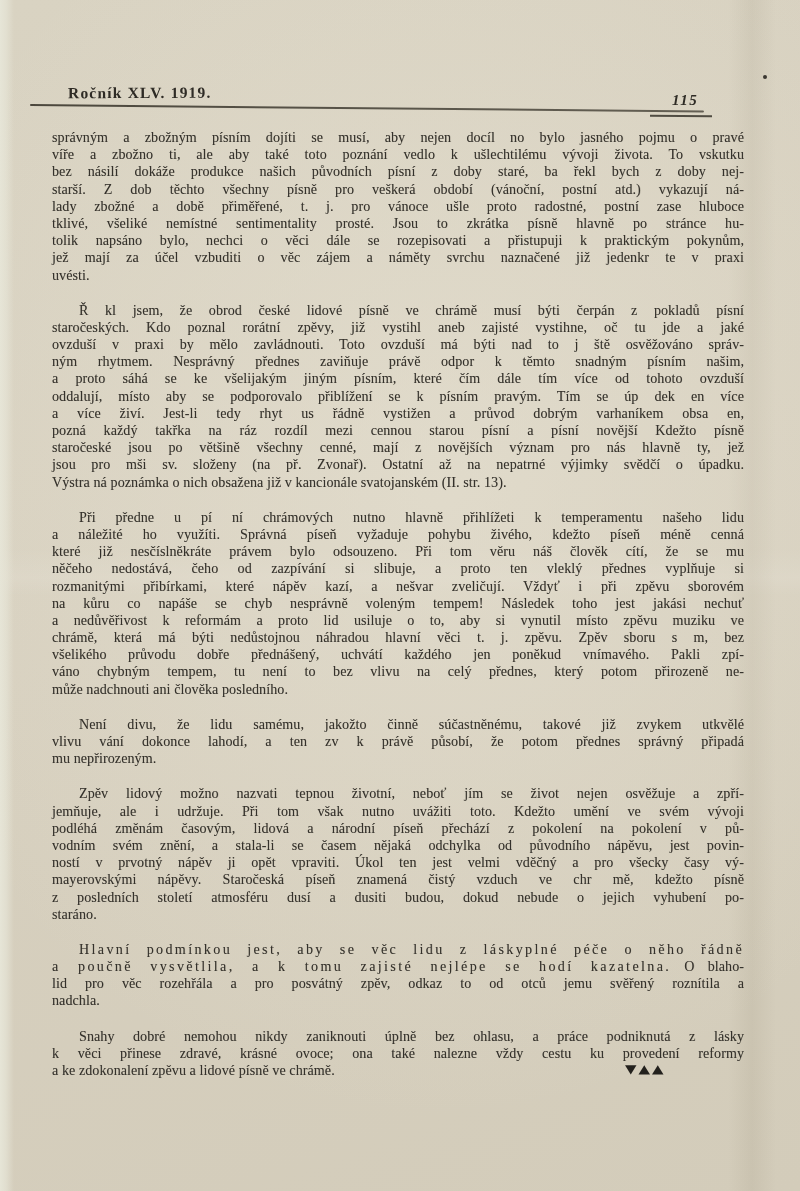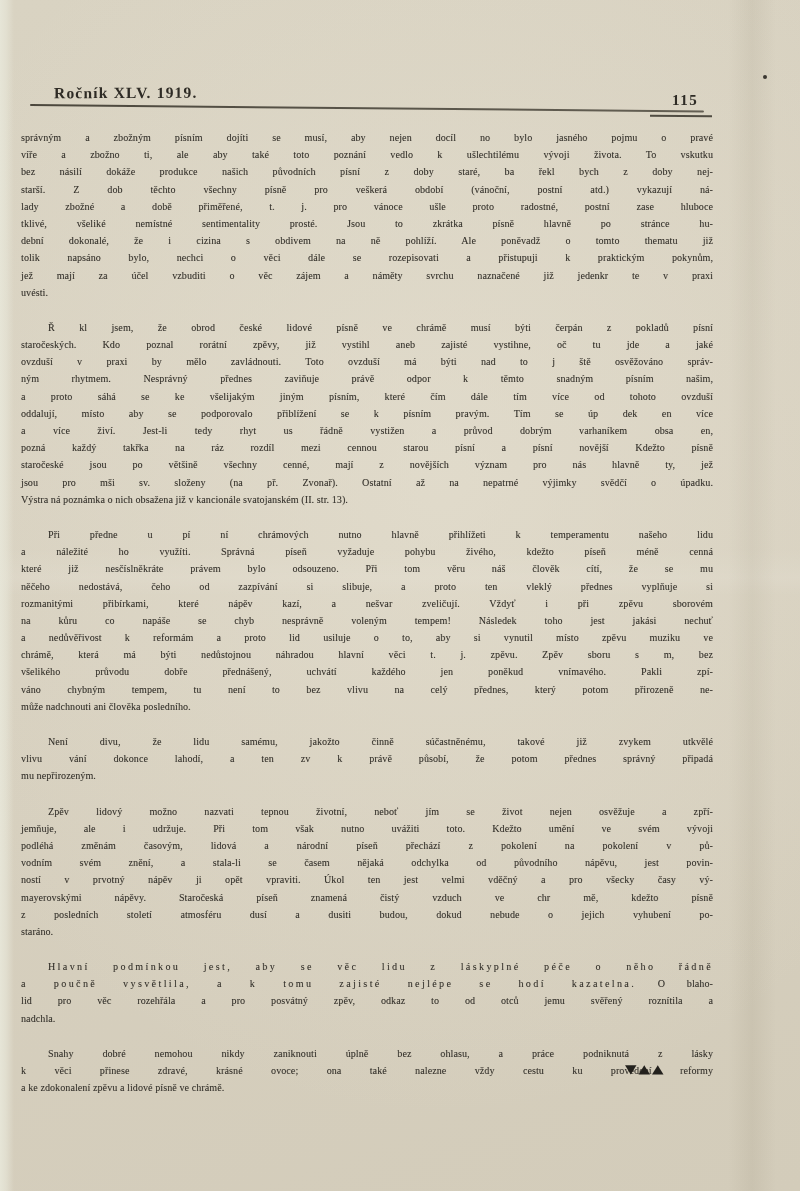--- a/index.html
+++ b/index.html
@@ -15,49 +15,50 @@
     background:
       radial-gradient(ellipse 120% 90% at 55% 40%, rgba(232,227,212,0.55) 0%, rgba(232,227,212,0) 60%),
       linear-gradient(90deg, #e6e5d7 0px, rgba(230,229,215,0.7) 6px, rgba(230,229,215,0) 14px),
       linear-gradient(90deg, rgba(0,0,0,0) 0%, rgba(0,0,0,0) 91%, rgba(120,110,85,0.10) 94%, rgba(0,0,0,0) 97%),
       linear-gradient(180deg, rgba(0,0,0,0) 0%, rgba(0,0,0,0) 46%, rgba(255,255,255,0.10) 48.5%, rgba(0,0,0,0) 50%),
       linear-gradient(160deg, #d9d3c2 0%, #d7d0bf 45%, #d3ccba 100%);
     color:#33302a;
   }
   
   .hdr-volume{
-    position:absolute;left:54px;top:84px;
+    position:absolute;left:68px;top:84px;
     font-size:15.5px;font-weight:600;letter-spacing:1.2px;
     color:#2e2b25;
     transform:rotate(-0.2deg);
   }
   .hdr-pagenum{
     position:absolute;left:672px;top:92px;
     font-size:15px;font-weight:600;letter-spacing:1.5px;
     color:#2e2b25;
+    font-style:italic;
   }
   .hdr-rule{
     position:absolute;left:30px;top:104px;width:674px;height:2px;
     background:linear-gradient(90deg, rgba(60,56,46,0.9), rgba(60,56,46,0.75));
     transform:rotate(0.55deg);transform-origin:left center;
     border-radius:1px;
   }
   .pagenum-rule{
     position:absolute;left:650px;top:115px;width:62px;height:2px;
     background:rgba(55,52,44,0.85);
     transform:rotate(0.4deg);
   }
   .speck{
     position:absolute;left:763px;top:75px;width:4px;height:4px;
     border-radius:50%;background:#3a3731;
   }
   
   .body-text{
-    position:absolute;left:21px;top:129px;width:692px;
-    font-size:10px;
+    position:absolute;left:52px;top:129px;width:692px;
+    font-size:14px;
     color:#34312b;
     text-shadow:0.3px 0.3px 0 rgba(52,48,40,0.28);
     font-family:Liberation Serif, serif;
   }
   .para{margin:0;padding:0;}
   .para + .para{margin-top:18px;}
   .line{
     height:17.2px;line-height:17.2px;
     text-align:justify;text-align-last:justify;
     white-space:normal;
@@ -89,21 +90,20 @@
   <div class="speck"></div>
 
   <div class="body-text" id="page-body">
       <div class="para">
         <div class="line"><span class="seg">správným a zbožným písním dojíti se musí, aby nejen docíl no bylo jasného pojmu o pravé</span></div>
         <div class="line"><span class="seg">víře a zbožno ti, ale aby také toto poznání vedlo k ušlechtilému vývoji života. To vskutku</span></div>
         <div class="line"><span class="seg">bez násilí dokáže produkce našich původních písní z doby staré, ba řekl bych z doby nej-</span></div>
         <div class="line"><span class="seg">starší. Z dob těchto všechny písně pro veškerá období (vánoční, postní atd.) vykazují ná-</span></div>
         <div class="line"><span class="seg">lady zbožné a době přiměřené, t. j. pro vánoce ušle proto radostné, postní zase hluboce</span></div>
         <div class="line"><span class="seg">tklivé, všeliké nemístné sentimentality prosté. Jsou to zkrátka písně hlavně po stránce hu-</span></div>
-        <div class="line"><span class="seg">dební dokonalé, že i cizina s obdivem na ně pohlíží. Ale poněvadž o tomto thematu již</span></div>
         <div class="line"><span class="seg">tolik napsáno bylo, nechci o věci dále se rozepisovati a přistupuji k praktickým pokynům,</span></div>
         <div class="line"><span class="seg">jež mají za účel vzbuditi o věc zájem a náměty svrchu naznačené již jedenkr te v praxi</span></div>
         <div class="line last"><span class="seg">uvésti.</span></div>
       </div>
       <div class="para">
         <div class="line first-indent"><span class="seg">Ř kl jsem, že obrod české lidové písně ve chrámě musí býti čerpán z pokladů písní</span></div>
         <div class="line"><span class="seg">staročeských. Kdo poznal rorátní zpěvy, již vystihl aneb zajisté vystihne, oč tu jde a jaké</span></div>
         <div class="line"><span class="seg">ovzduší v praxi by mělo zavládnouti. Toto ovzduší má býti nad to j ště osvěžováno správ-</span></div>
         <div class="line"><span class="seg">ným rhytmem.  Nesprávný přednes zaviňuje právě odpor k těmto snadným písním našim,</span></div>
         <div class="line"><span class="seg">a proto sáhá se ke všelijakým jiným písním, které čím dále tím více od tohoto ovzduší</span></div>

